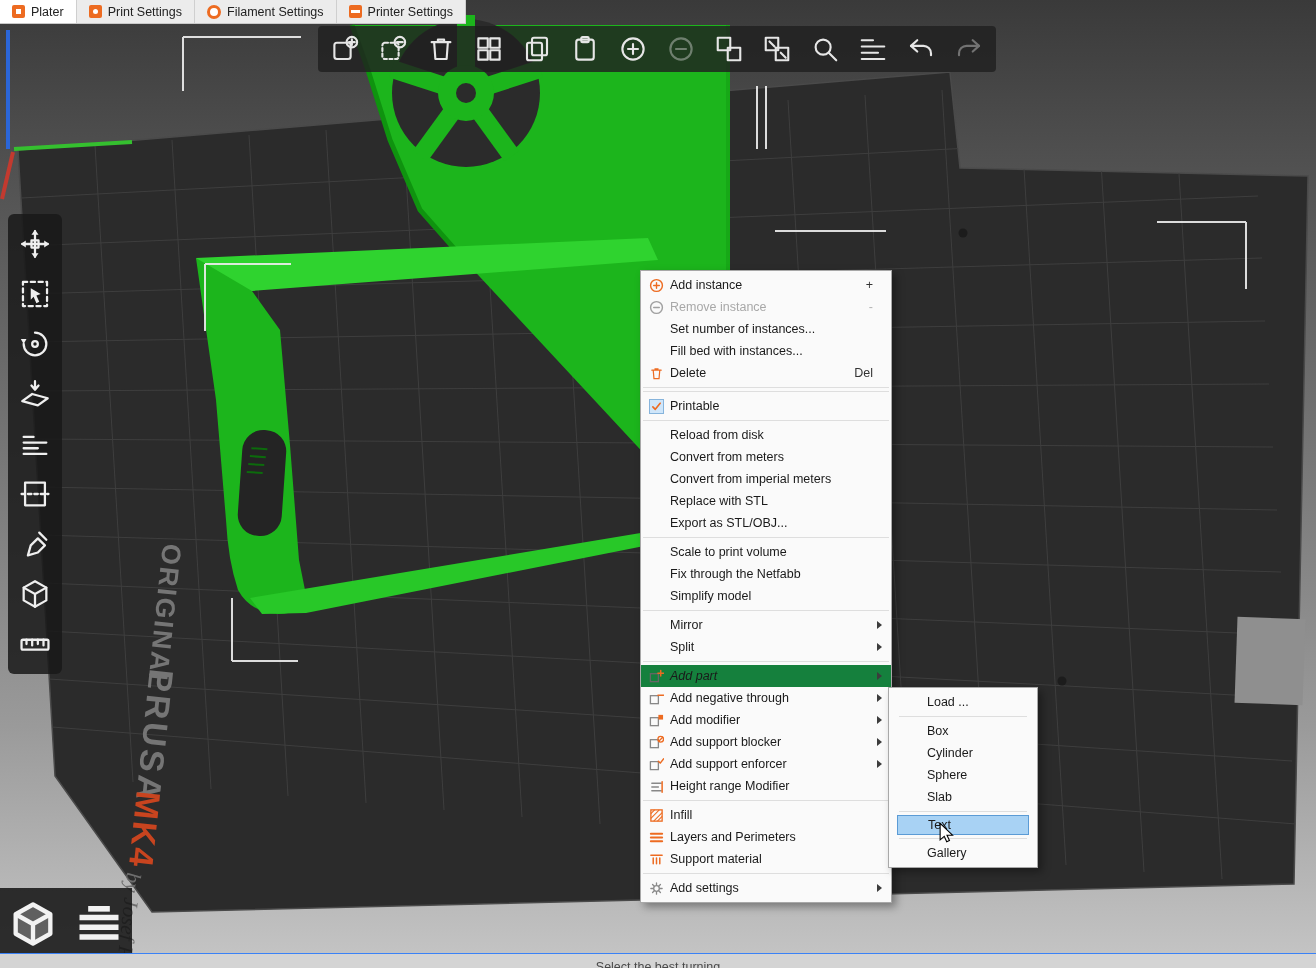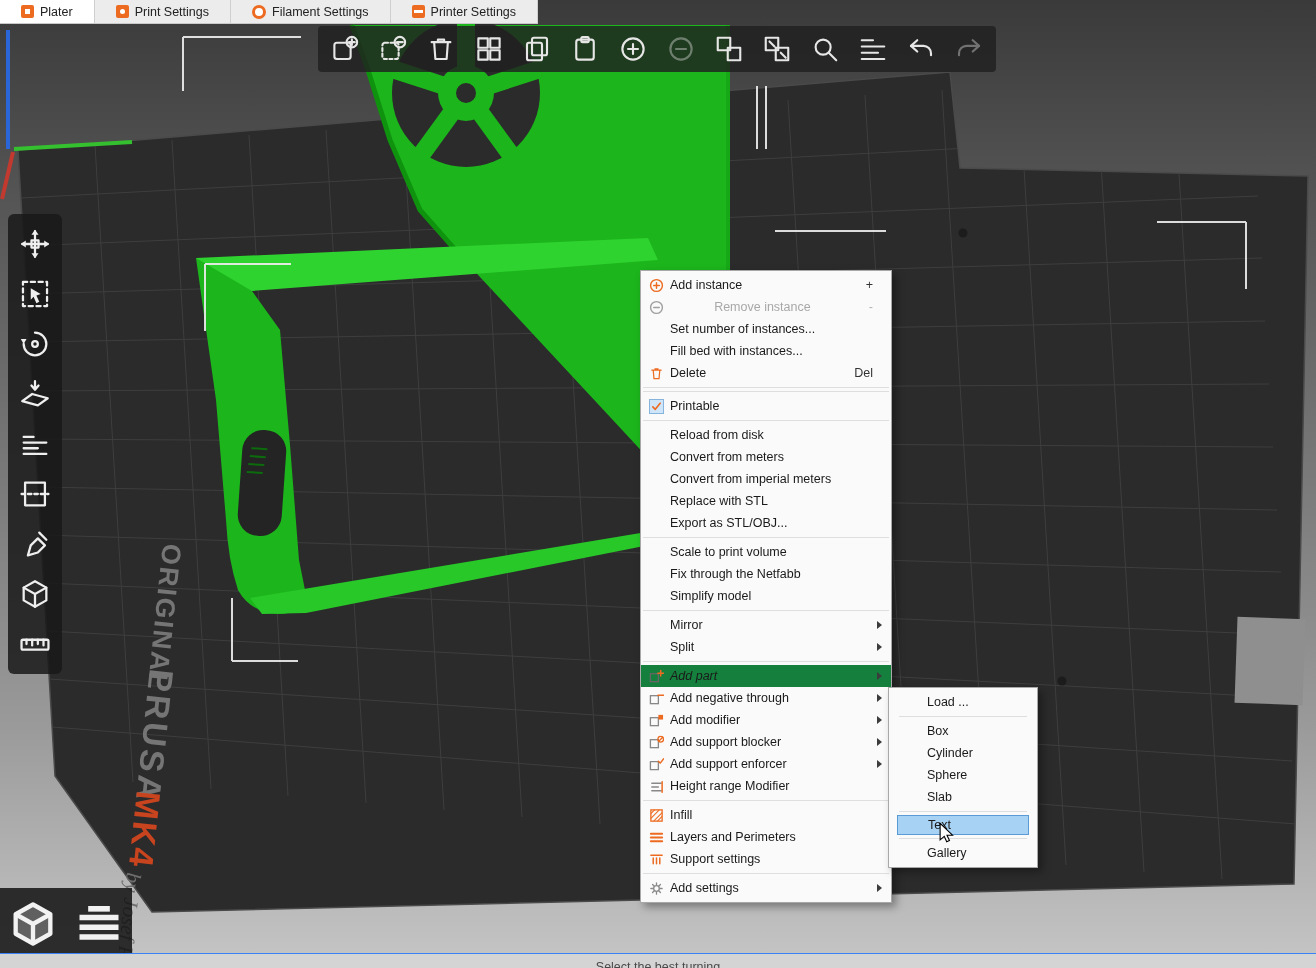--- a/index.html
+++ b/index.html
@@ -1,20 +1,20 @@
 <!DOCTYPE html>
 <html><head>
 <meta charset="utf-8">
 <style>
   html,body{margin:0;padding:0;background:#7d7d7d;font-family:"Liberation Sans",sans-serif;}
   #stage{position:relative;width:1316px;height:968px;overflow:hidden;background:#555;}
   #scene{position:absolute;left:0;top:0;z-index:0;}
   
   #tabbar{position:absolute;left:0;top:0;height:23px;display:flex;z-index:6;background:#f0f0f0;border-bottom:1px solid #c9c9c9;}
-  .tab{display:flex;align-items:center;gap:6px;padding:0 21px;font-size:12.5px;color:#222;background:#ececec;border-right:1px solid #cfcfcf;cursor:default;}
+  .tab{display:flex;align-items:center;gap:6px;padding:0 12px;font-size:12.5px;color:#222;background:#ececec;border-right:1px solid #cfcfcf;cursor:default;}
   .tab.active{background:#ffffff;}
   .tabicon{width:13px;height:13px;background:#ED6B21;border-radius:2px;position:relative;flex:0 0 auto;}
   .tabicon.round{border-radius:50%;}
   .tabicon.ring{background:#fff;border:3px solid #ED6B21;width:8px;height:8px;}
   .tabicon.slot::after{content:"";position:absolute;left:2px;top:5px;width:9px;height:3px;background:#fff;}
   .tabicon.plus::after{content:"";position:absolute;left:4px;top:4px;width:5px;height:5px;background:#fff;}
   .tabicon.gear::after{content:"";position:absolute;left:4px;top:4px;width:5px;height:5px;background:#fff;border-radius:50%;}
   
   #toptb{position:absolute;left:318px;top:26px;width:678px;height:46px;background:rgba(32,32,32,.82);border-radius:4px;display:flex;align-items:center;justify-content:space-between;padding:0 10px;box-sizing:border-box;z-index:3;}
   .ticon{width:34px;height:34px;display:flex;align-items:center;justify-content:center;}
@@ -24,21 +24,21 @@
   #lefttb{position:absolute;left:8px;top:214px;width:54px;background:rgba(25,25,25,.85);border-radius:6px;display:flex;flex-direction:column;align-items:center;gap:14px;padding:12px 0;z-index:3;}
   .licon{width:36px;height:36px;display:flex;align-items:center;justify-content:center;}
   .licon svg{stroke:#efefef;fill:none;stroke-width:1.6;stroke-linecap:round;stroke-linejoin:round;}
   
   #viewtg{position:absolute;left:0;top:888px;width:132px;height:76px;background:rgba(18,18,18,.85);display:flex;align-items:center;justify-content:space-around;z-index:3;}
   .vicon svg{stroke:#f2f2f2;fill:none;stroke-width:2;stroke-linejoin:round;}
   
   #ctxmenu{position:absolute;left:640px;top:270px;width:250px;background:#fafafa;border:1px solid #a8a8a8;box-shadow:4px 4px 8px rgba(0,0,0,.35);padding:3px 0;z-index:5;font-size:12.5px;color:#1a1a1a;}
   .mi{display:flex;align-items:center;height:22px;padding:0 6px 0 4px;white-space:nowrap;}
   .mi.hl{background:#15803d;font-style:italic;}
-  .mi.disabled{color:#a8a8a8;text-align:center;}
+  .mi.disabled{color:#a8a8a8;}
   .mic{width:22px;height:16px;display:flex;align-items:center;justify-content:center;flex:0 0 auto;}
   .mil{flex:1;padding-left:3px;overflow:hidden;}
   .mis{margin-left:14px;color:#333;}
   .mi.disabled .mis{color:#b3b3b3;}
   .mia{width:12px;height:12px;position:relative;flex:0 0 auto;}
   .mia.show::after{content:"";position:absolute;left:4px;top:2px;border-left:5px solid #3c3c3c;border-top:4px solid transparent;border-bottom:4px solid transparent;}
   .sep{height:1px;background:#dedede;margin:3px 2px;}
   .checkbox{width:15px;height:15px;background:#cfe6fa;border:1px solid #86b4dc;display:flex;align-items:center;justify-content:center;box-sizing:border-box;}
   
   #submenu{position:absolute;left:888px;top:687px;width:132px;background:#fafafa;border:1px solid #a8a8a8;box-shadow:4px 4px 8px rgba(0,0,0,.35);padding:3px 8px;z-index:6;font-size:12.5px;color:#1a1a1a;}
@@ -517,21 +517,21 @@
         <span class="mil">Layers and Perimeters</span>
         <span class="mis"></span>
         <span class="mia"></span>
       </div>
     <div class="mi">
         <span class="mic">
           <svg width="15" height="15" viewBox="0 0 16 16" fill="none" stroke-linecap="round">
             <path d="M2 3.5h12M4.5 6.5v6M8 6.5v6M11.5 6.5v6" stroke="#ED6B21" stroke-width="1.6"></path>
           </svg>
         </span>
-        <span class="mil">Support settings</span>
+        <span class="mil">Support material</span>
         <span class="mis"></span>
         <span class="mia"></span>
       </div>
     <div class="sep"></div>
     <div class="mi">
         <span class="mic">
           <svg width="15" height="15" viewBox="0 0 16 16" fill="none" stroke-linecap="round">
             <circle cx="8" cy="8" r="3" stroke="#8a8a8a" stroke-width="1.4"></circle>
             <path d="M8 2v2.2M8 11.8V14M2 8h2.2M11.8 8H14M3.8 3.8l1.6 1.6M10.6 10.6l1.6 1.6M12.2 3.8l-1.6 1.6M5.4 10.6l-1.6 1.6" stroke="#8a8a8a" stroke-width="1.4"></path>
           </svg>

